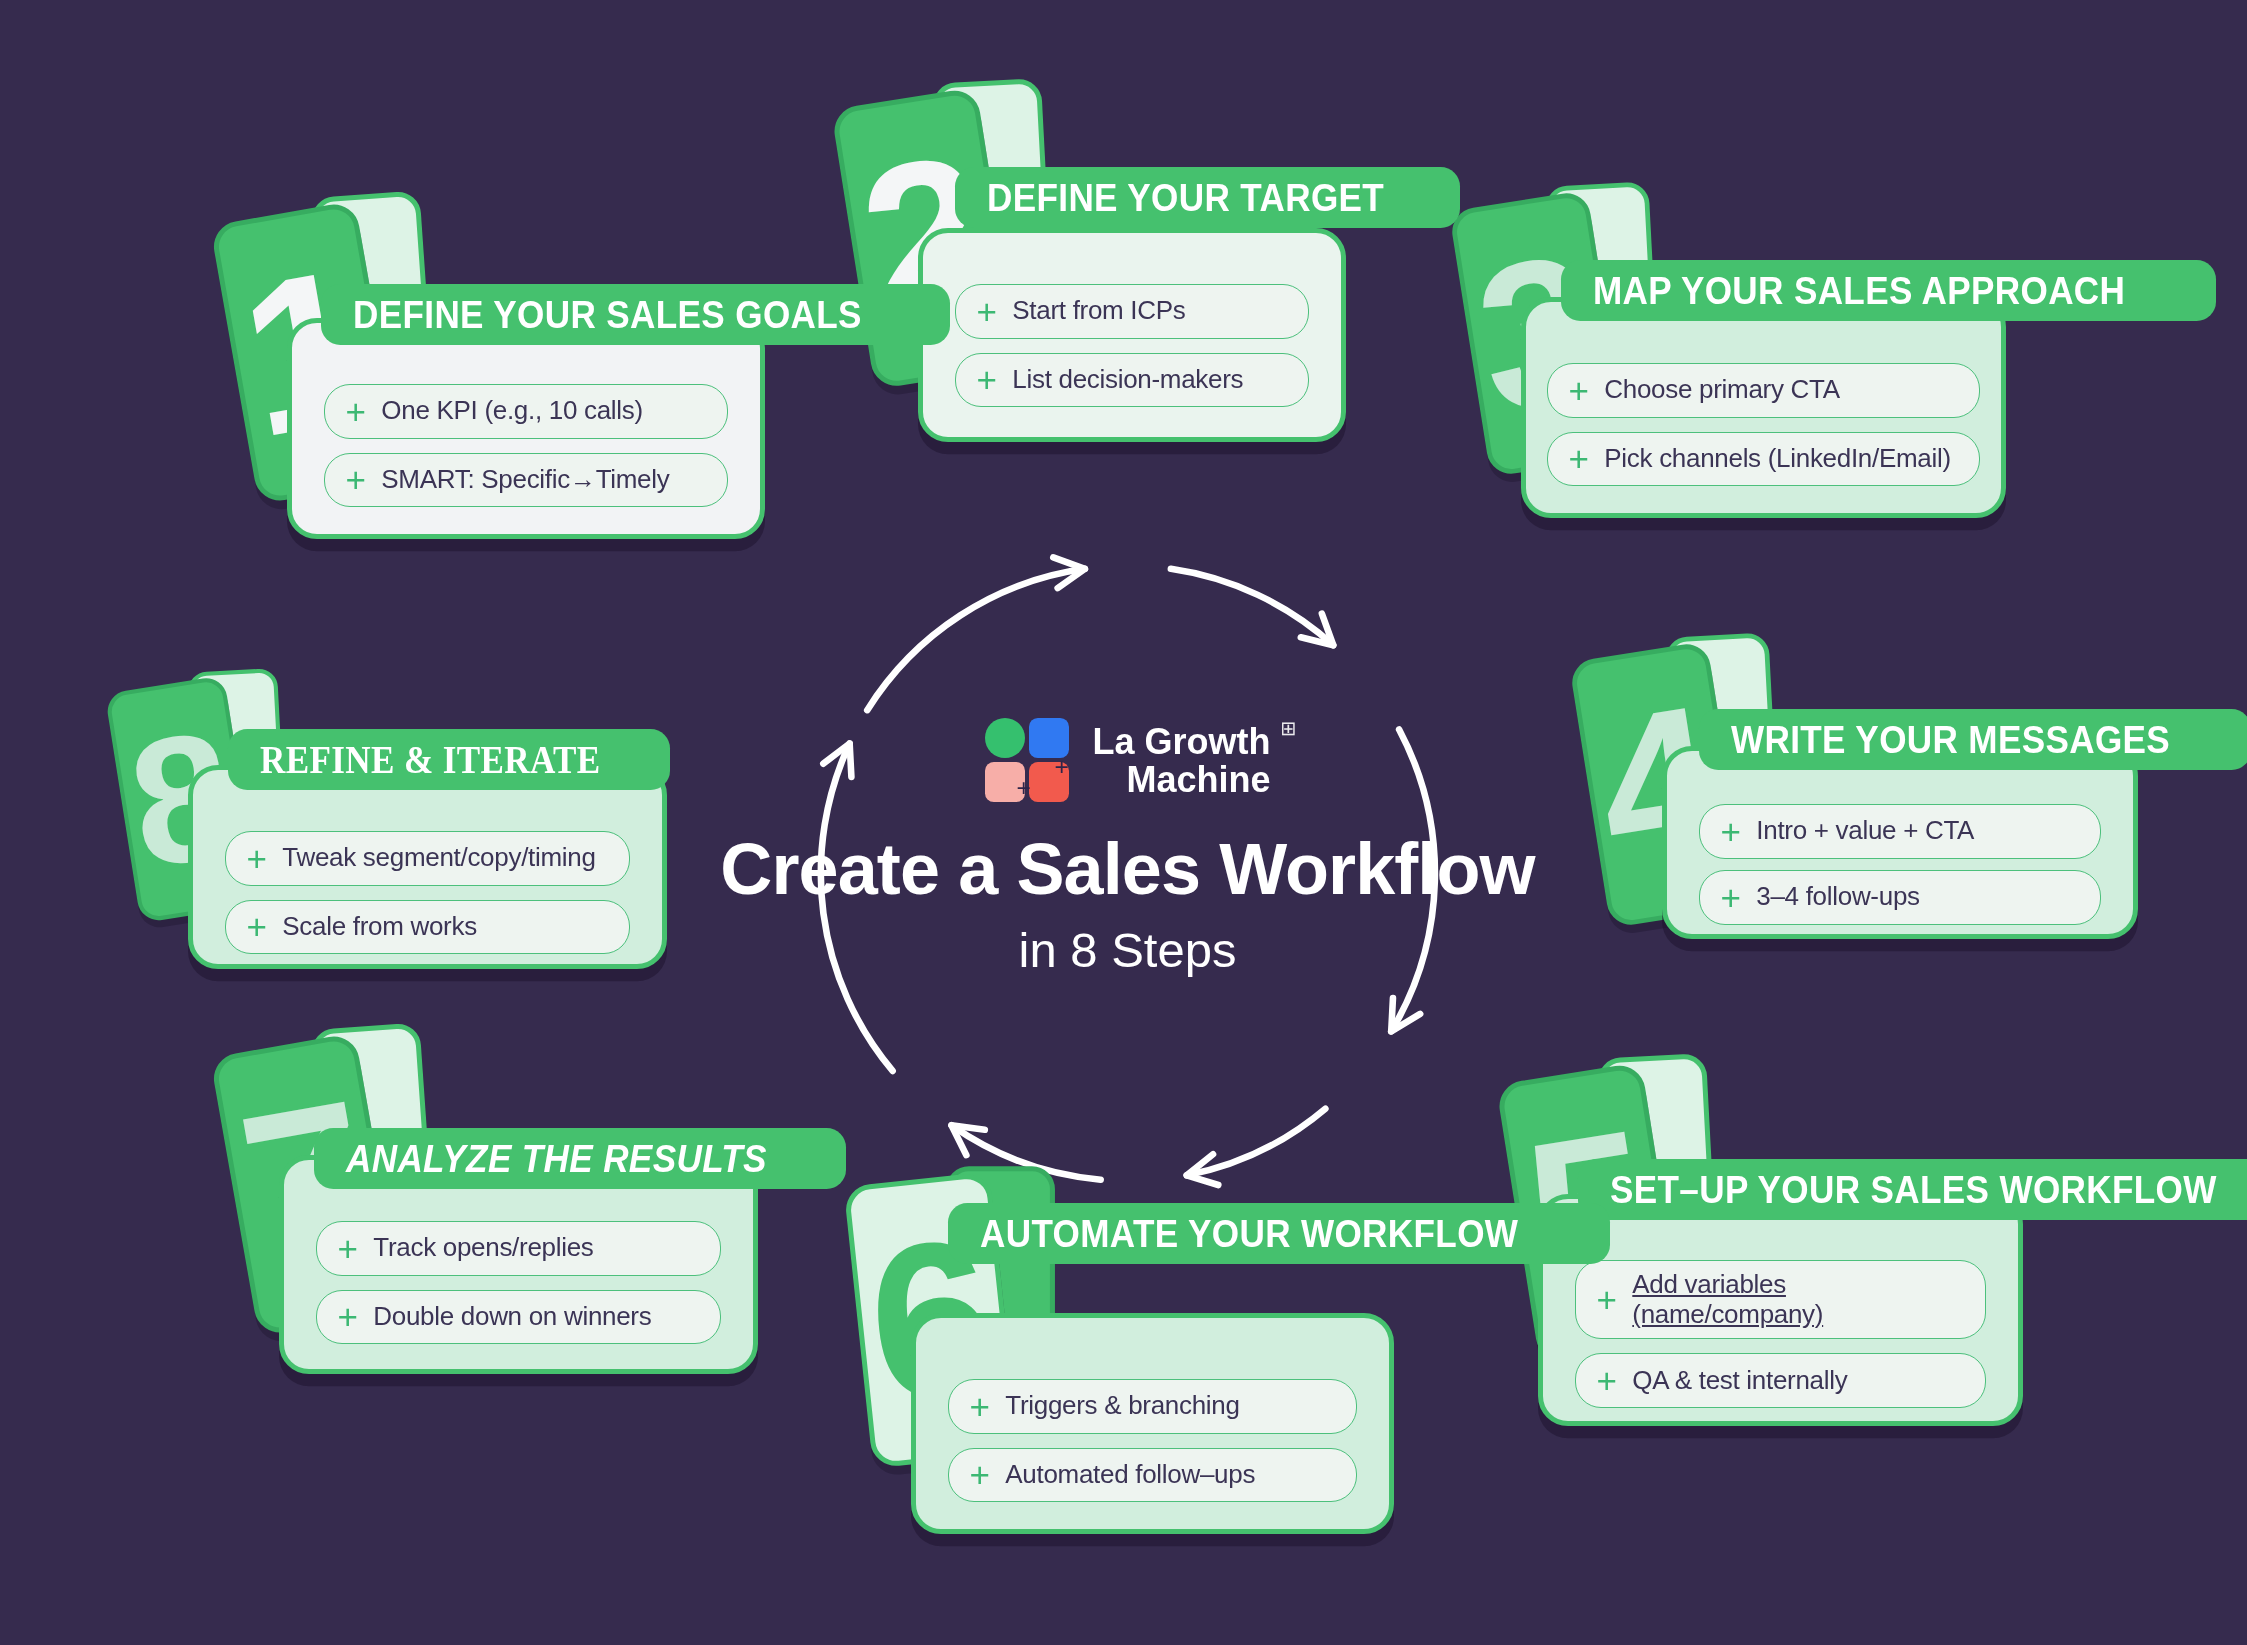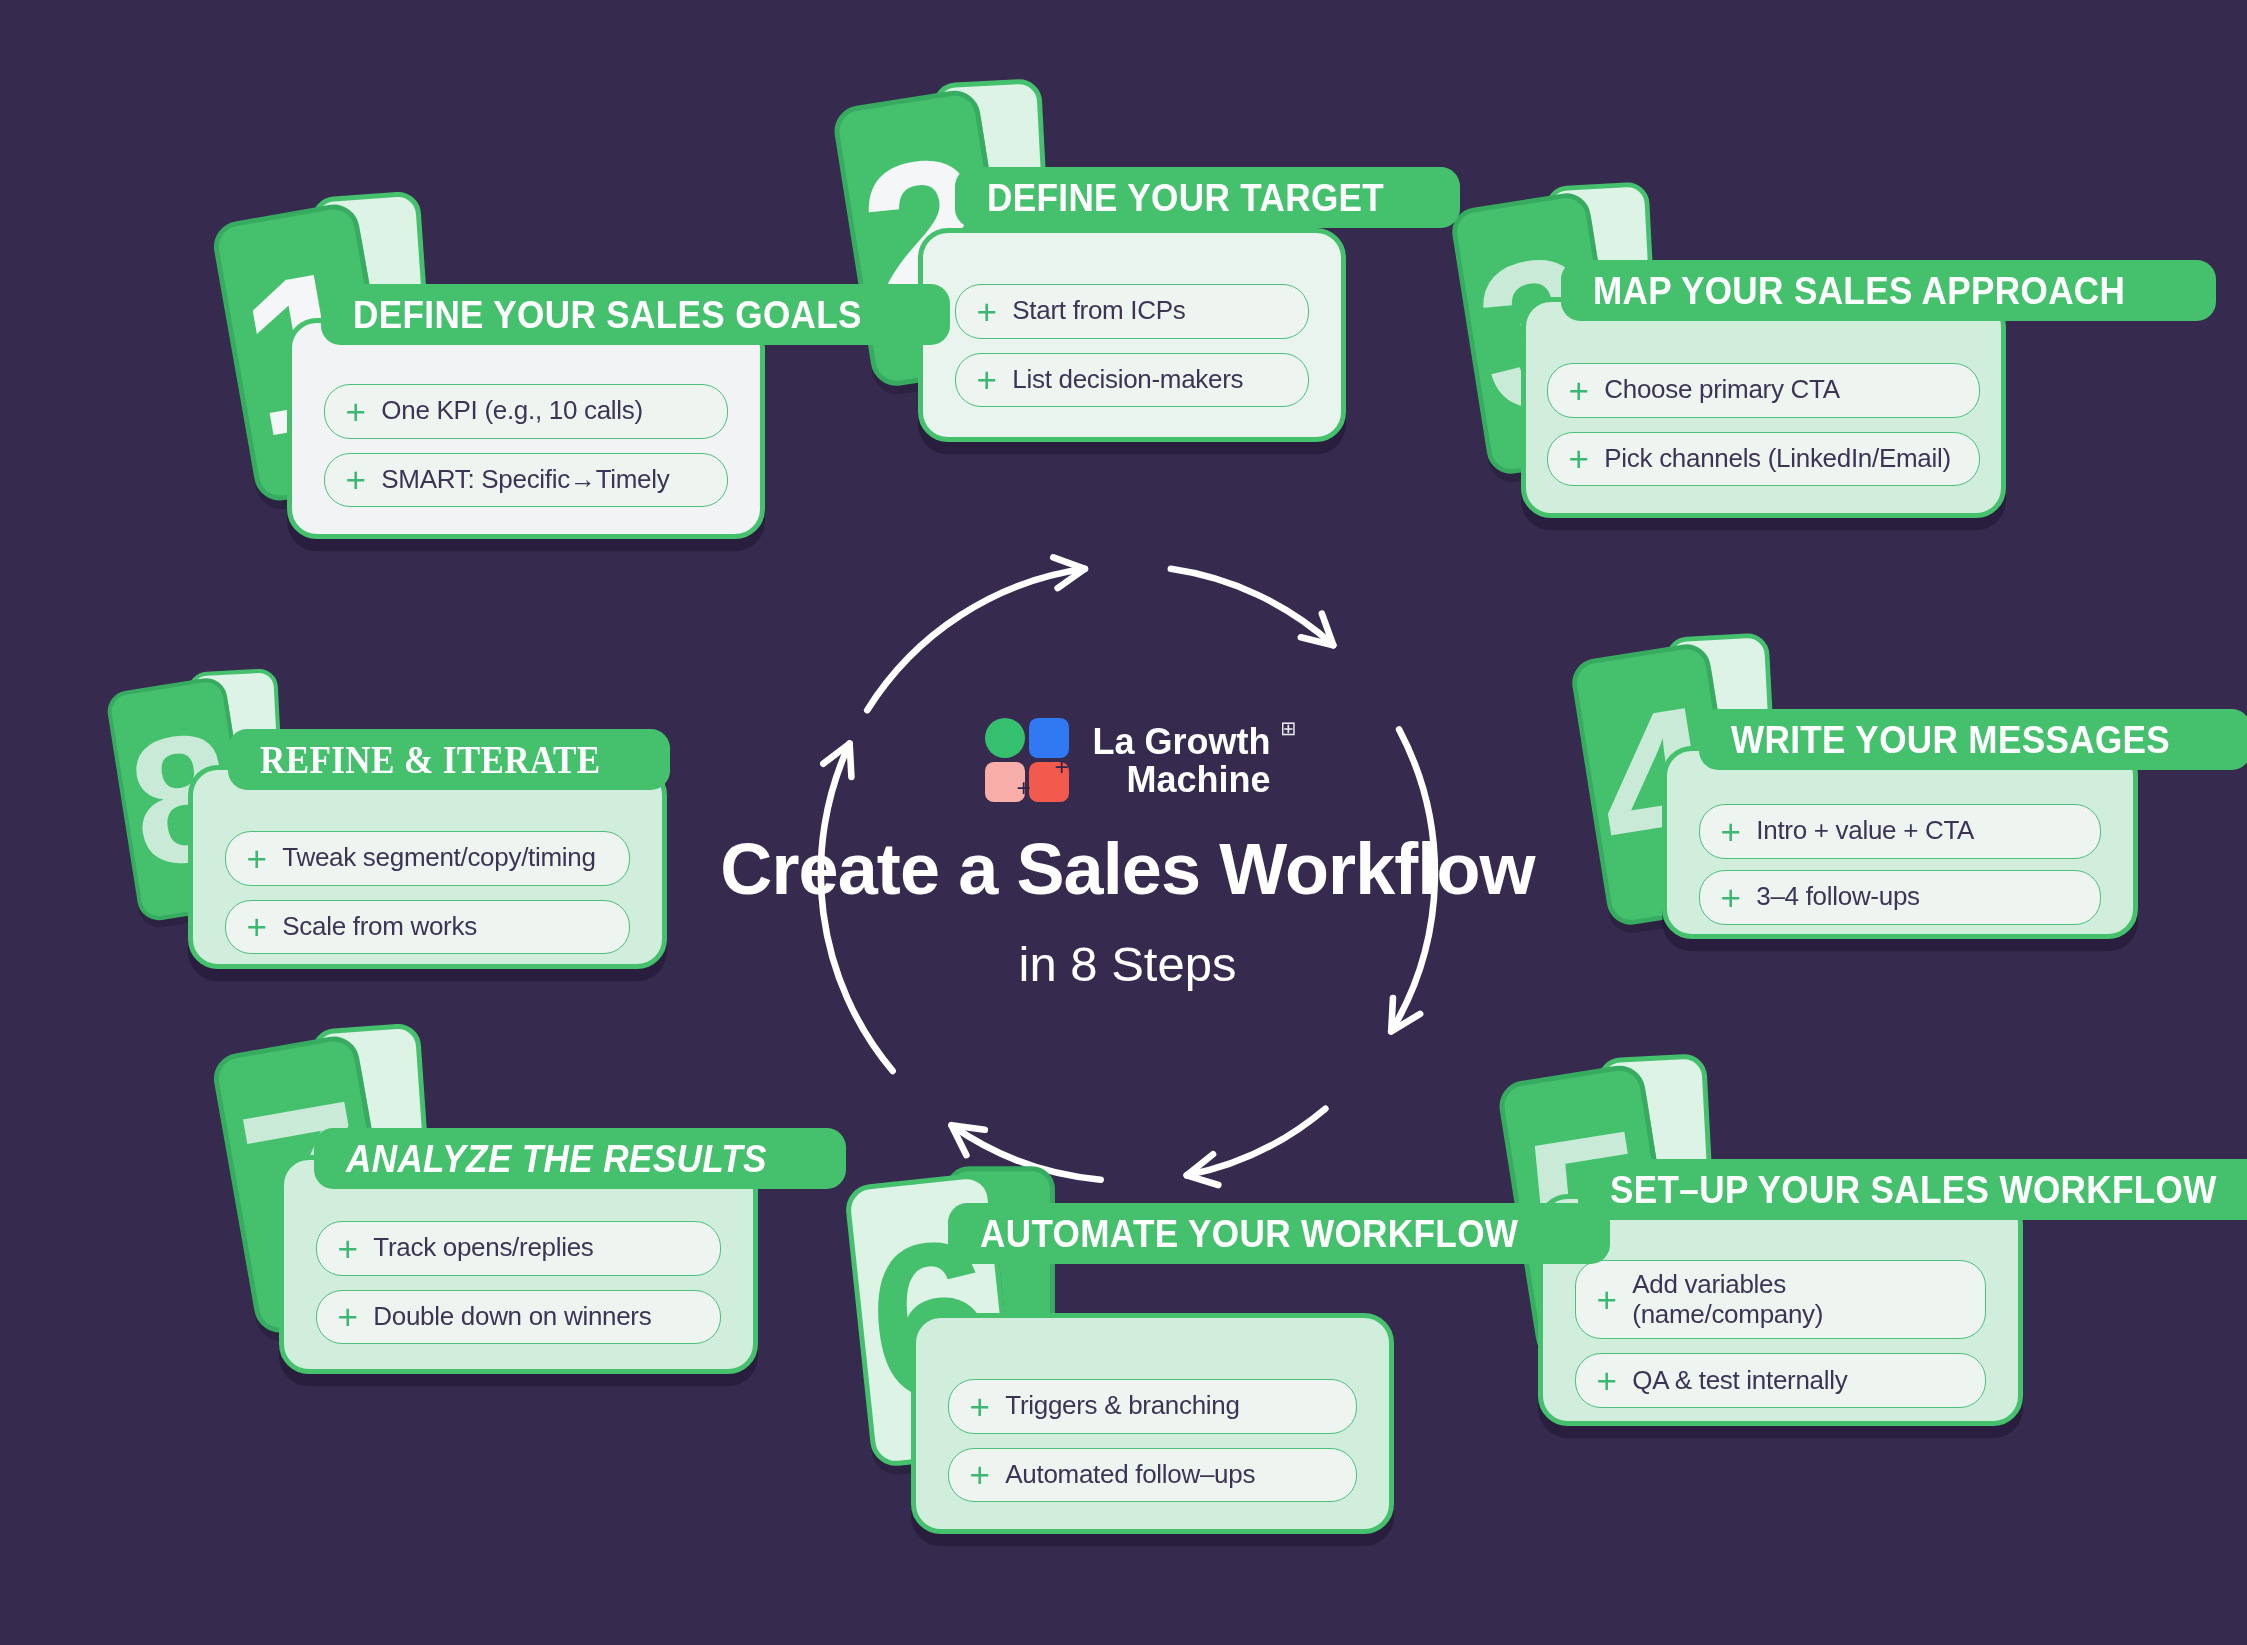--- a/index.html
+++ b/index.html
@@ -46,39 +46,39 @@
     background:var(--card-green); box-shadow:0 12.3px 0 rgba(27,18,44,.5);
     display:flex; flex-direction:column; gap:14px; padding:61px 32px 0 32px;}
   .card.white-body{background:var(--card-white);}
   .card.mist-body{background:var(--card-mist);}
   .item{min-height:54px; background:var(--item-bg); border:1.8px solid var(--item-border);
     border-radius:26px; display:flex; align-items:center; gap:14px; padding:8.8px 19.3px;
     white-space:nowrap;}
   .plus{color:var(--plus); font-size:35px; font-weight:400; line-height:1; width:23px; text-align:center; flex:0 0 auto;}
   .itext{color:var(--item-text); font-size:26px; letter-spacing:-0.3px; line-height:1.15;}
   .item.two-line{white-space:normal;}
-  .item.two-line .itext{max-width:290px; overflow-wrap:anywhere;}
+  .item.two-line .itext{max-width:290px; overflow-wrap:anywhere;text-decoration:underline;}
   
   .center{position:absolute; left:601px; top:718px; width:1053px; z-index:2; text-align:center; color:var(--white);}
   .logo-row{display:flex; align-items:center; justify-content:center; gap:23px;}
   .logo-mark{position:relative; width:85px; height:85px; display:grid;
     grid-template-columns:40px 40px; grid-template-rows:40px 40px; gap:4.4px; flex:0 0 auto;}
   .q{border-radius:8.8px;}
   .q.green{background:var(--logo-green); border-radius:50%;}
   .q.blue{background:var(--logo-blue);}
   .q.pink{background:var(--logo-pink);}
   .q.red{background:var(--logo-red);}
   .sparkle{position:absolute; color:#2E2449; font-size:24.6px; font-weight:400; line-height:1;}
   .sparkle.s1{left:70px; top:37px;}
   .sparkle.s2{left:32px; top:58px;}
   .brand-text{position:relative; text-align:right; font-weight:bold; font-size:36px; line-height:38px;}
   .brand-text .line{display:block;}
   .tm{position:absolute; top:-12.3px; right:-26px; font-size:19.3px; font-weight:400; opacity:.9;}
   .main-title{margin-top:25px; font-size:72px; font-weight:bold; letter-spacing:-0.9px; white-space:nowrap;}
-  .subtitle{margin-top:26px; font-size:49px; font-weight:400;}
+  .subtitle{margin-top:12px; font-size:49px; font-weight:400;}
 </style>
 </head>
 <body>
 
 <div id="canvas">
 
   <svg id="cycle" width="2247" height="1645" viewBox="0 0 2560 1874" aria-hidden="true">
     <path d="M 988 809 A 350 350 0 0 1 1236 648"></path>
     <path d="M 1205 670 L 1236 648 L 1200 635"></path>
     <path d="M 1334 648 A 350 350 0 0 1 1519 735"></path>

